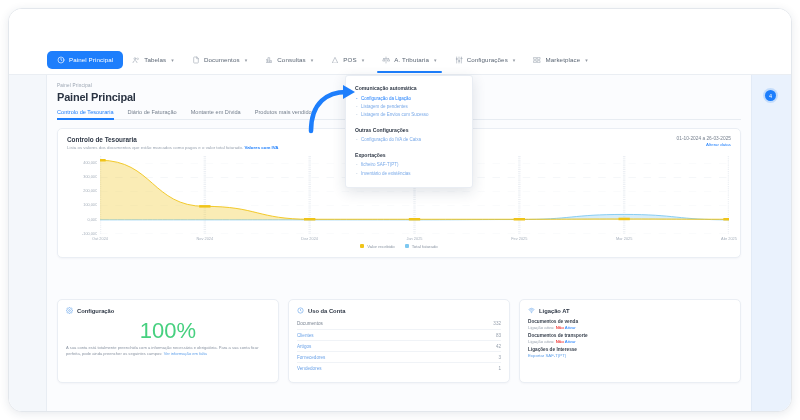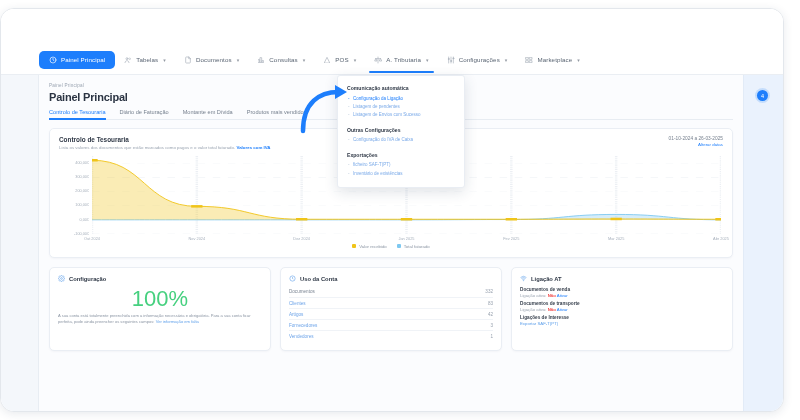--- a/index.html
+++ b/index.html
@@ -10,21 +10,21 @@
     overflow: hidden;
   }
   #root {
     position: relative;
     width: 800px; height: 420px;
     background: #ffffff;
   }
   
   .frame {
     position: absolute;
-    left: 0; top: 8px;
+    left: 8px; top: 8px;
     width: 784px; height: 404px;
     background: #ffffff;
     border: 1px solid #e3e7ec;
     border-radius: 14px;
     box-shadow: 0 2px 10px rgba(30,50,80,.10);
     overflow: hidden;
   }
   .frame-inner {
     position: absolute;
     left: 0; top: 0; right: 0; bottom: 0;
@@ -248,20 +248,21 @@
 
   
   .cards-row {
     display: flex;
     gap: 9px;
   }
   .mini-card {
     flex: 1;
     padding: 7px 8px 8px 8px;
     min-height: 78px;
+    margin-top: 32px;
   }
   .mini-head {
     display: flex; align-items: center; gap: 4px;
     font-size: 5.8px; font-weight: bold; color: #2f3846;
     margin-bottom: 4px;
   }
   .big-pct {
     text-align: center;
     font-size: 22px;
     color: #46d07f;

